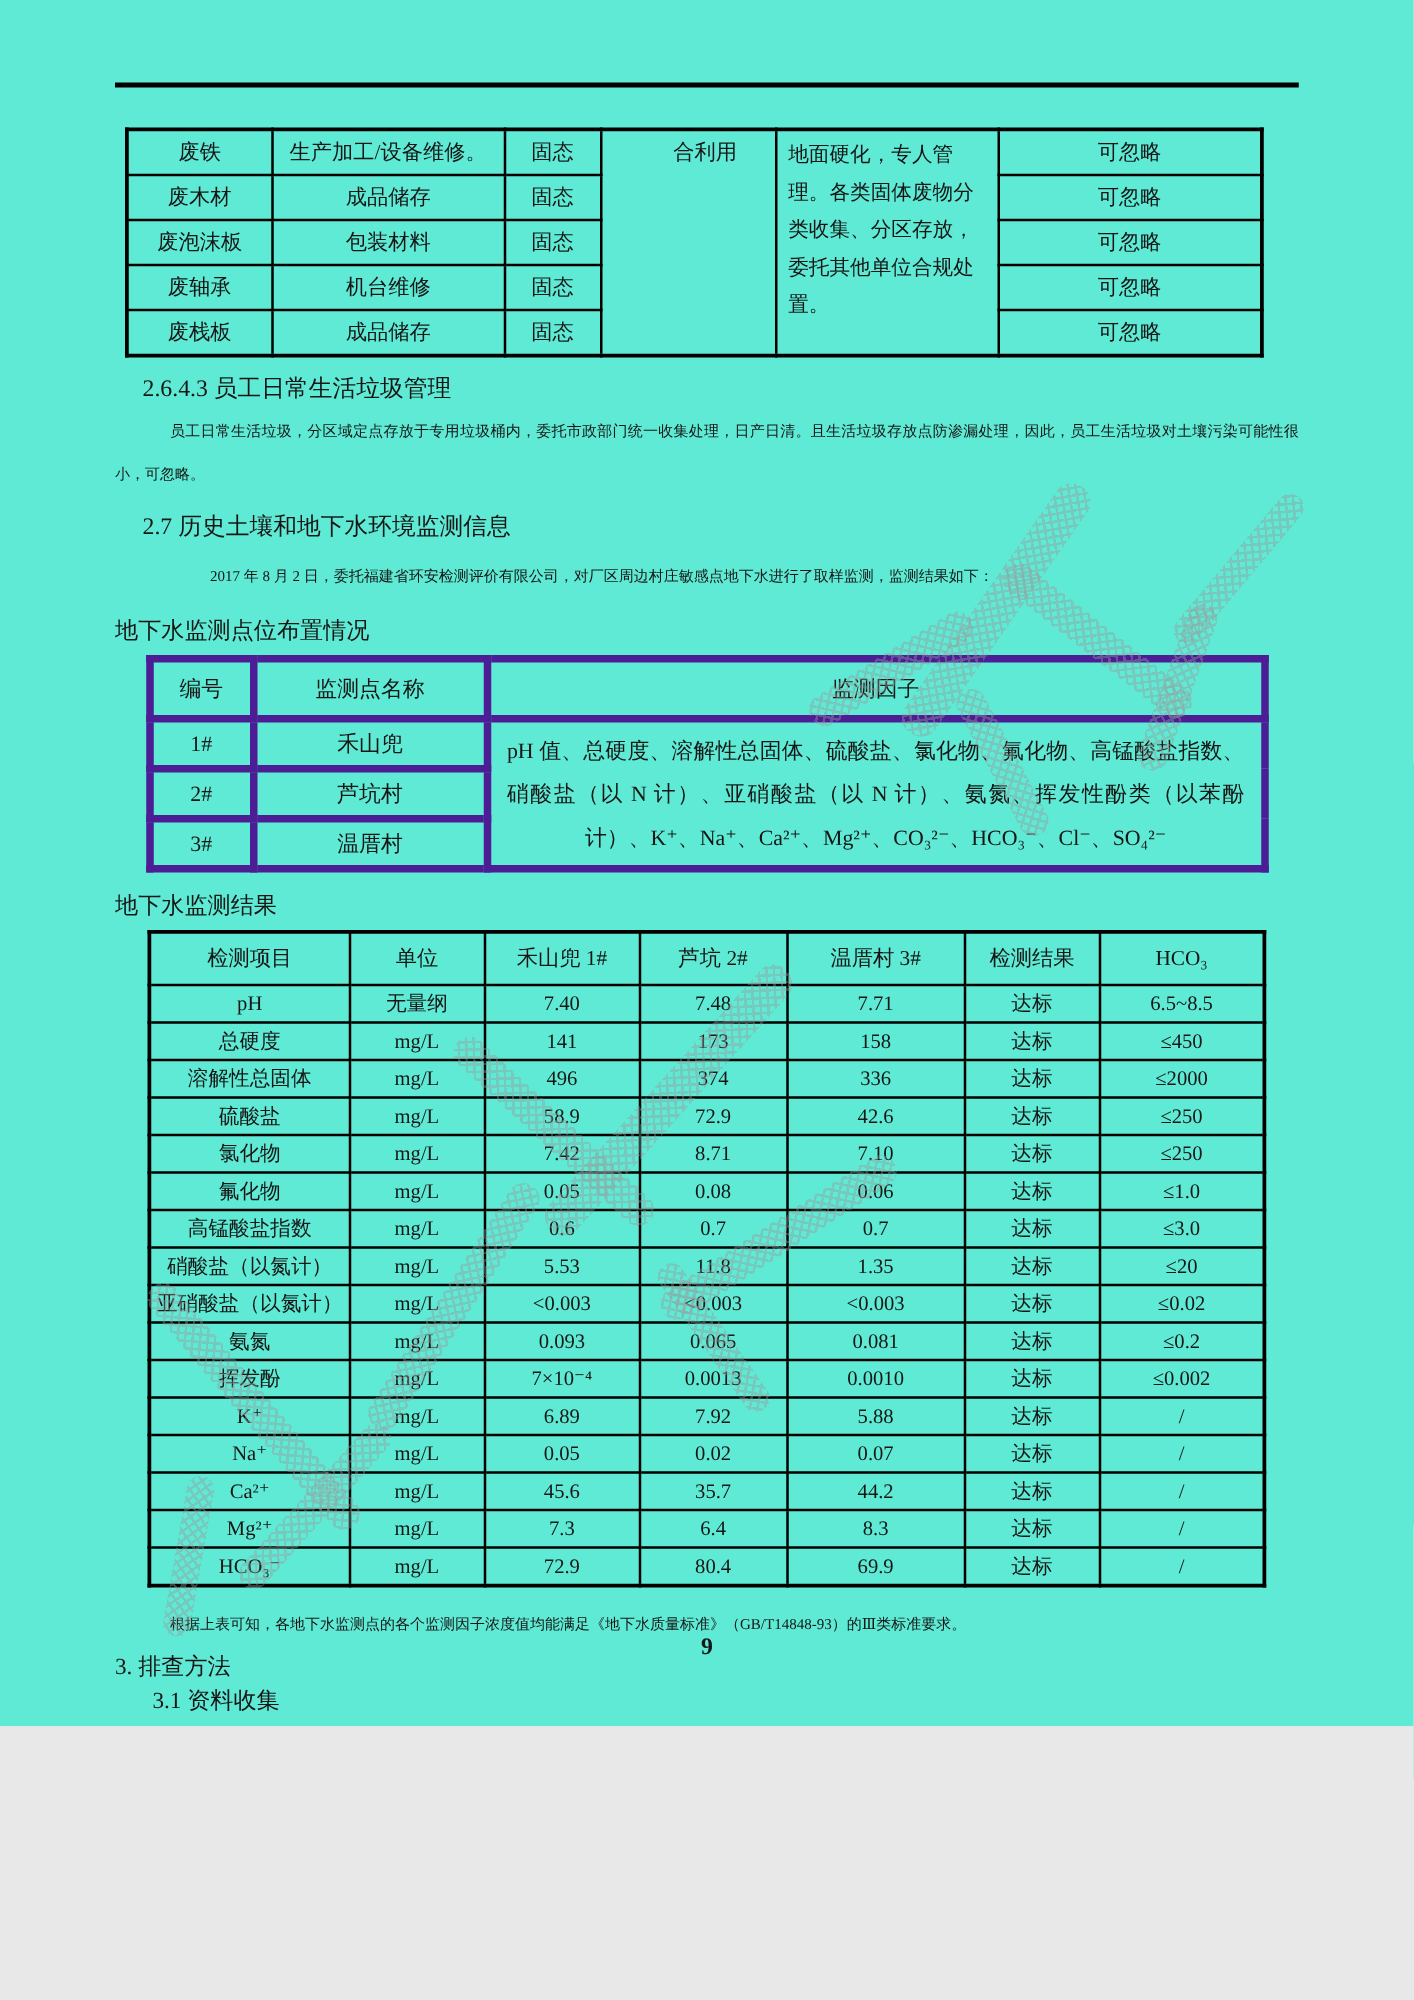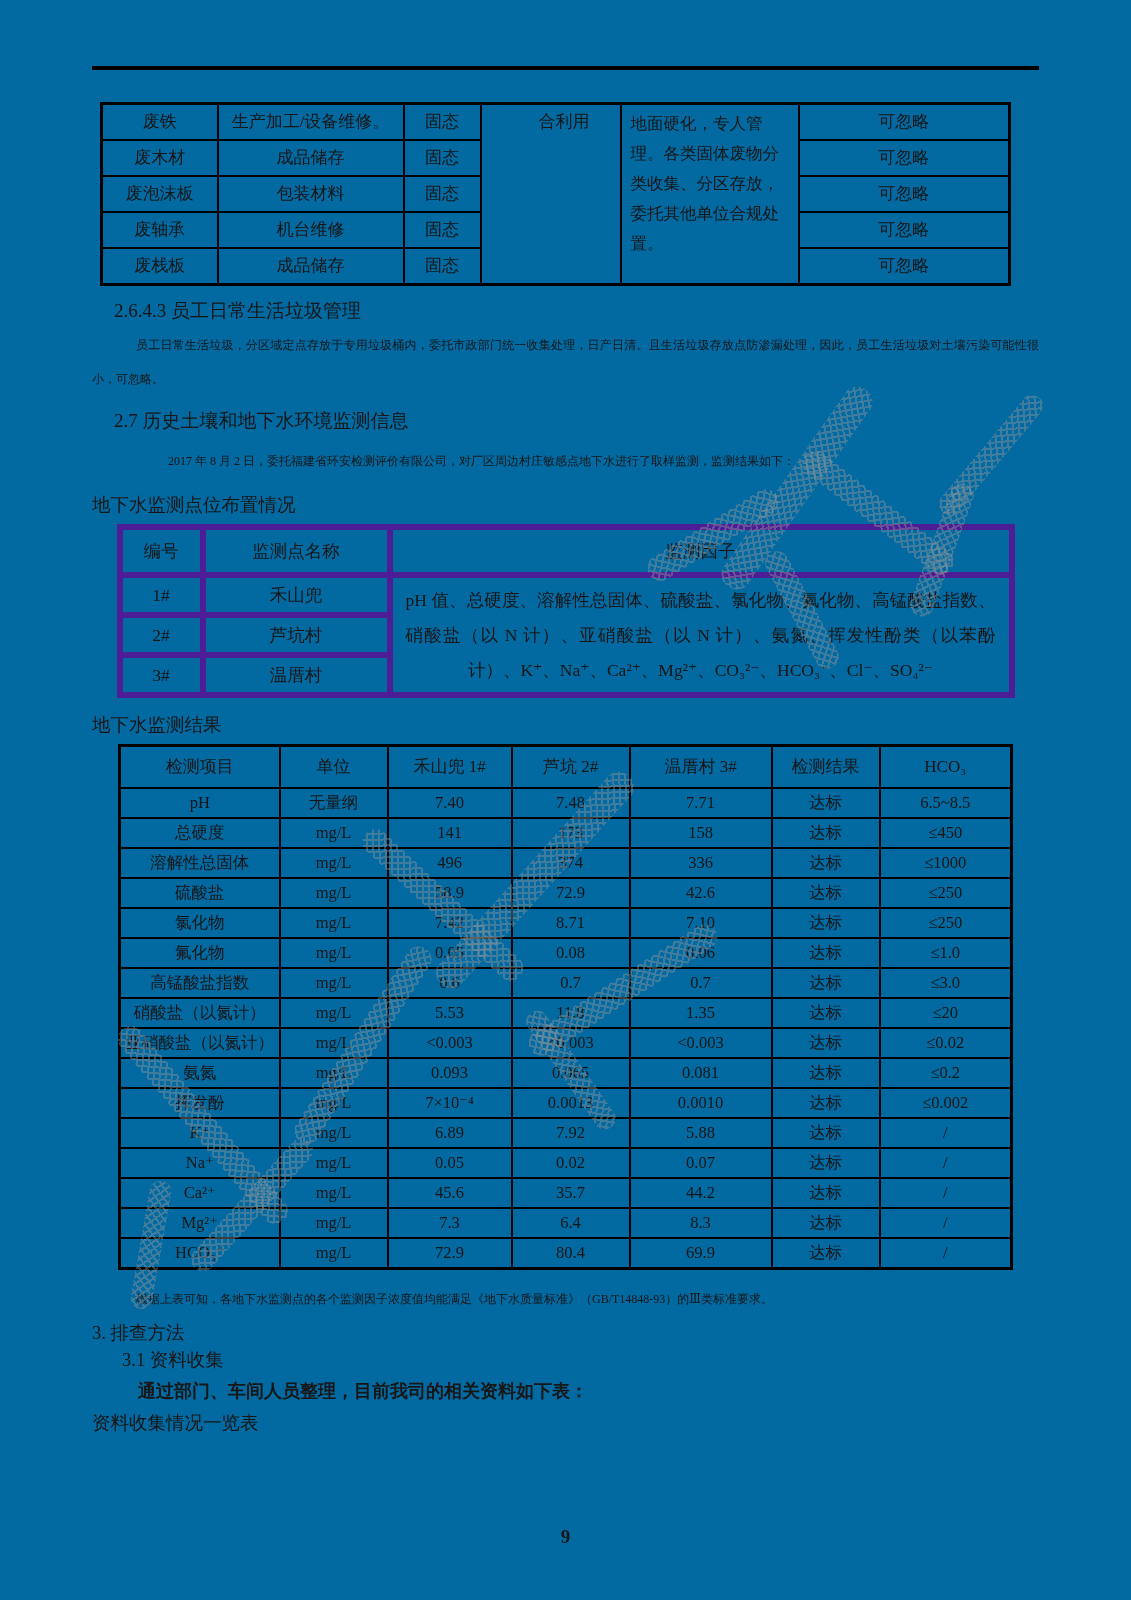--- a/index.html
+++ b/index.html
@@ -1,18 +1,18 @@
 <!DOCTYPE html>
 <html><head>
 <meta charset="utf-8">
 <style>
   html,body{margin:0;padding:0;background:#e8e8e8;}
   .page{
-    position:relative;width:1131px;height:1600px;margin:0 auto;
-    background:#0369a1;color:#161616;overflow:hidden;
+    position:relative;width:1131px;height:1381px;margin:0 auto;
+    background:#5eead4;color:#161616;overflow:hidden;
     font-family:"Liberation Serif","DejaVu Serif",serif;
   }
   .content{position:relative;z-index:1;padding:0 92px;}
 
   .top-rule{margin-top:66px;border:0;border-top:4px solid #000;}
 
   
   table{border-collapse:collapse;table-layout:fixed;}
   td{overflow:hidden;}
 
@@ -208,21 +208,21 @@
             <td>达标</td>
             <td>≤450</td>
           </tr>
           <tr>
             <td>溶解性总固体</td>
             <td>mg/L</td>
             <td>496</td>
             <td>374</td>
             <td>336</td>
             <td>达标</td>
-            <td>≤1000</td>
+            <td>≤2000</td>
           </tr>
           <tr>
             <td>硫酸盐</td>
             <td>mg/L</td>
             <td>58.9</td>
             <td>72.9</td>
             <td>42.6</td>
             <td>达标</td>
             <td>≤250</td>
           </tr>

